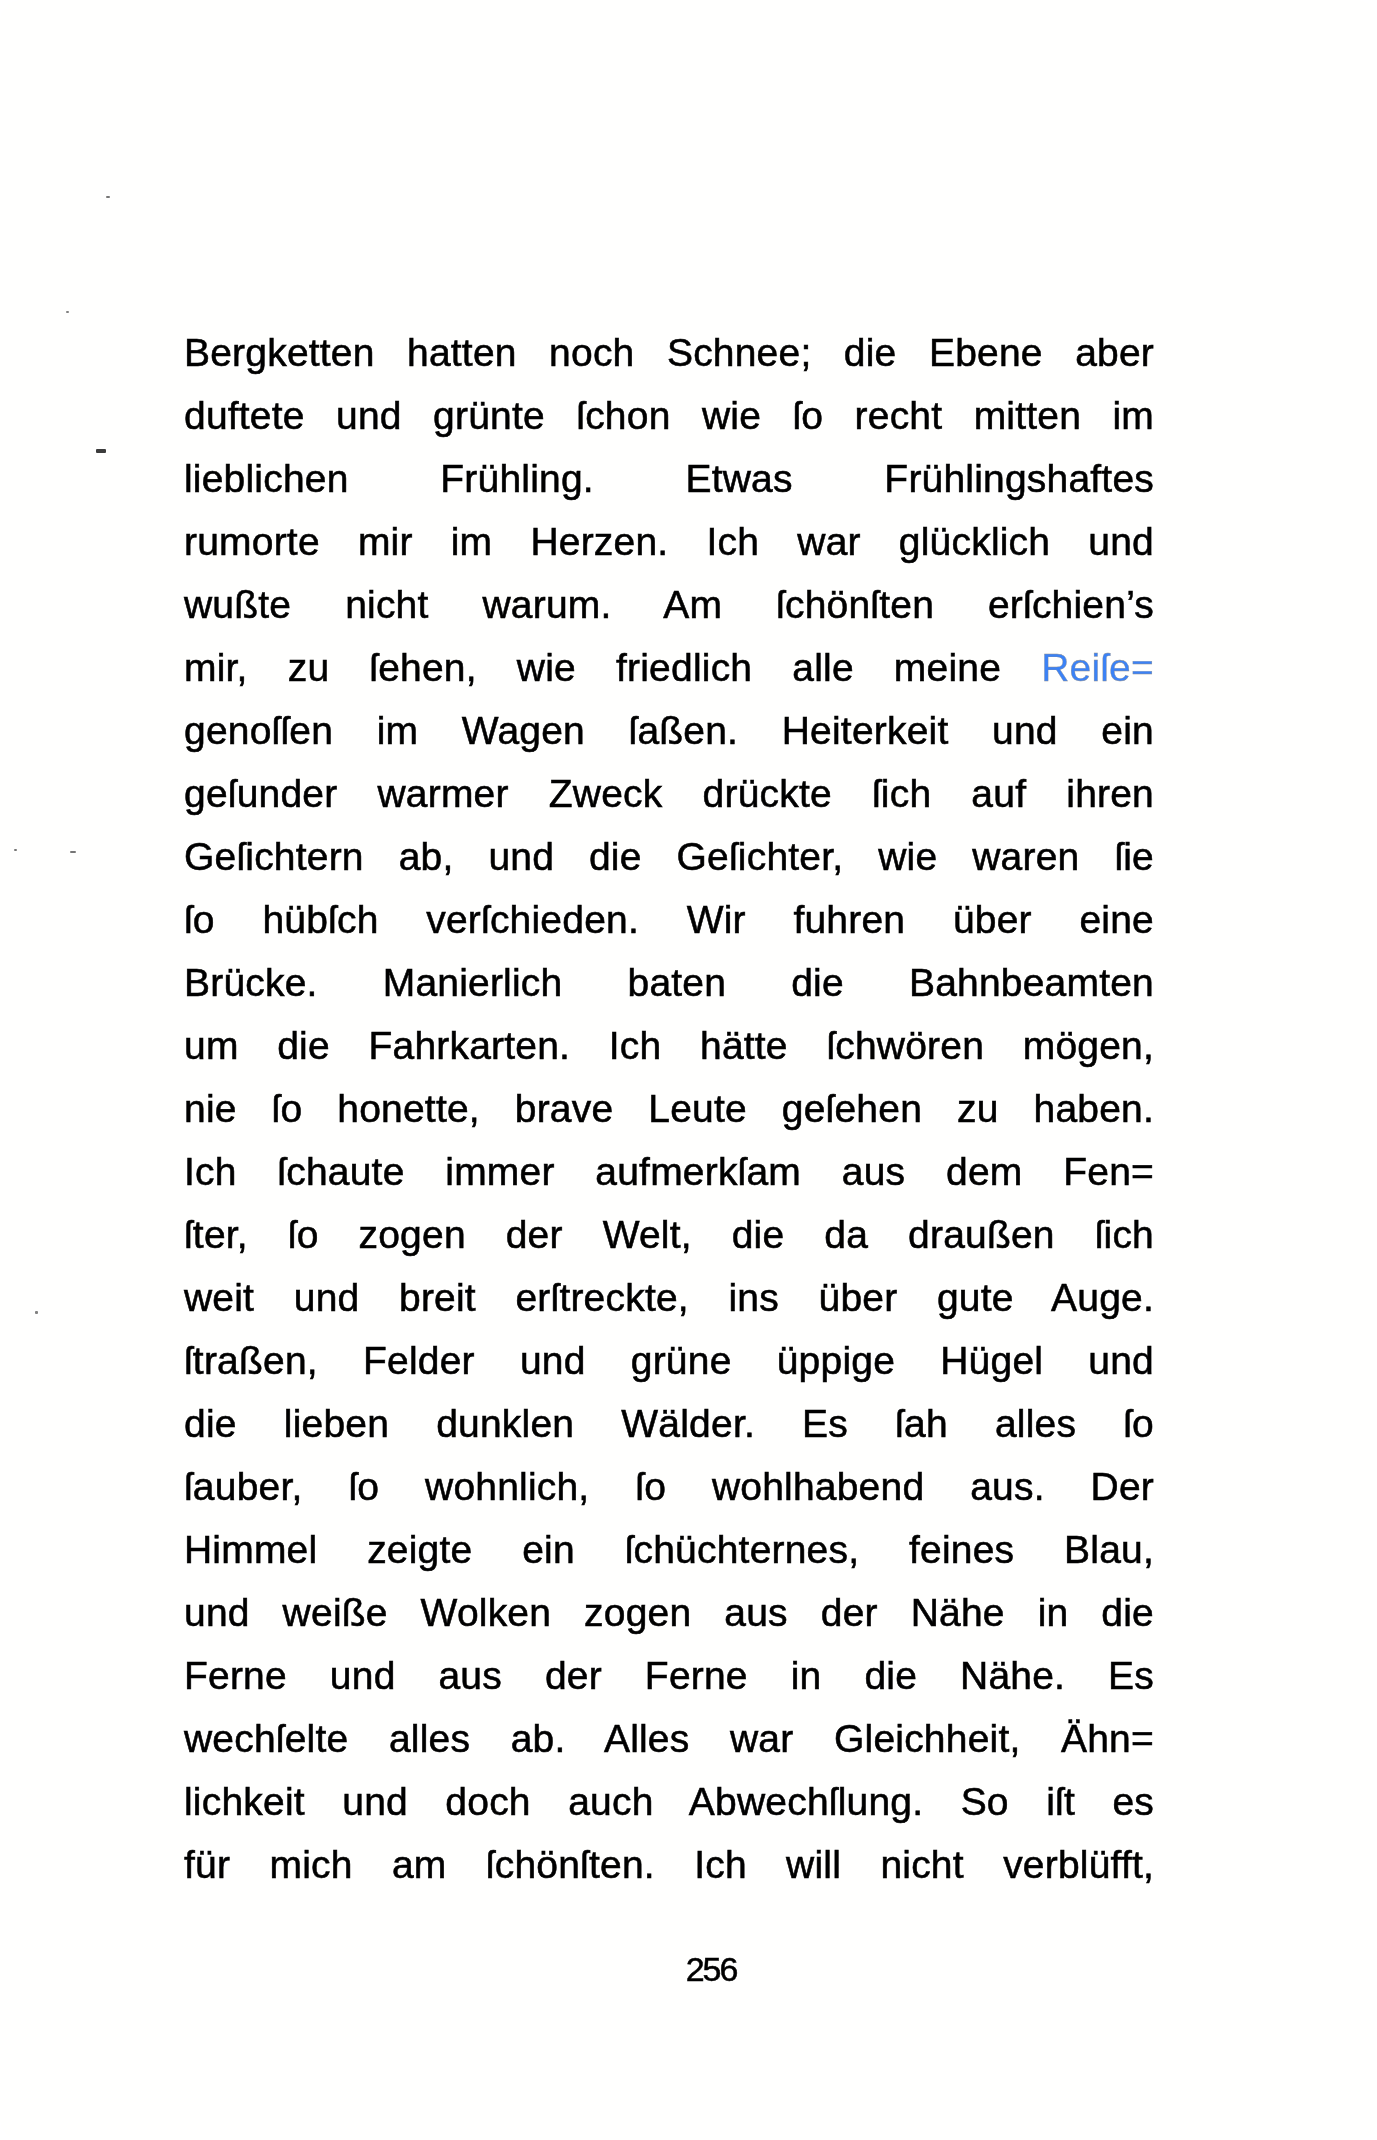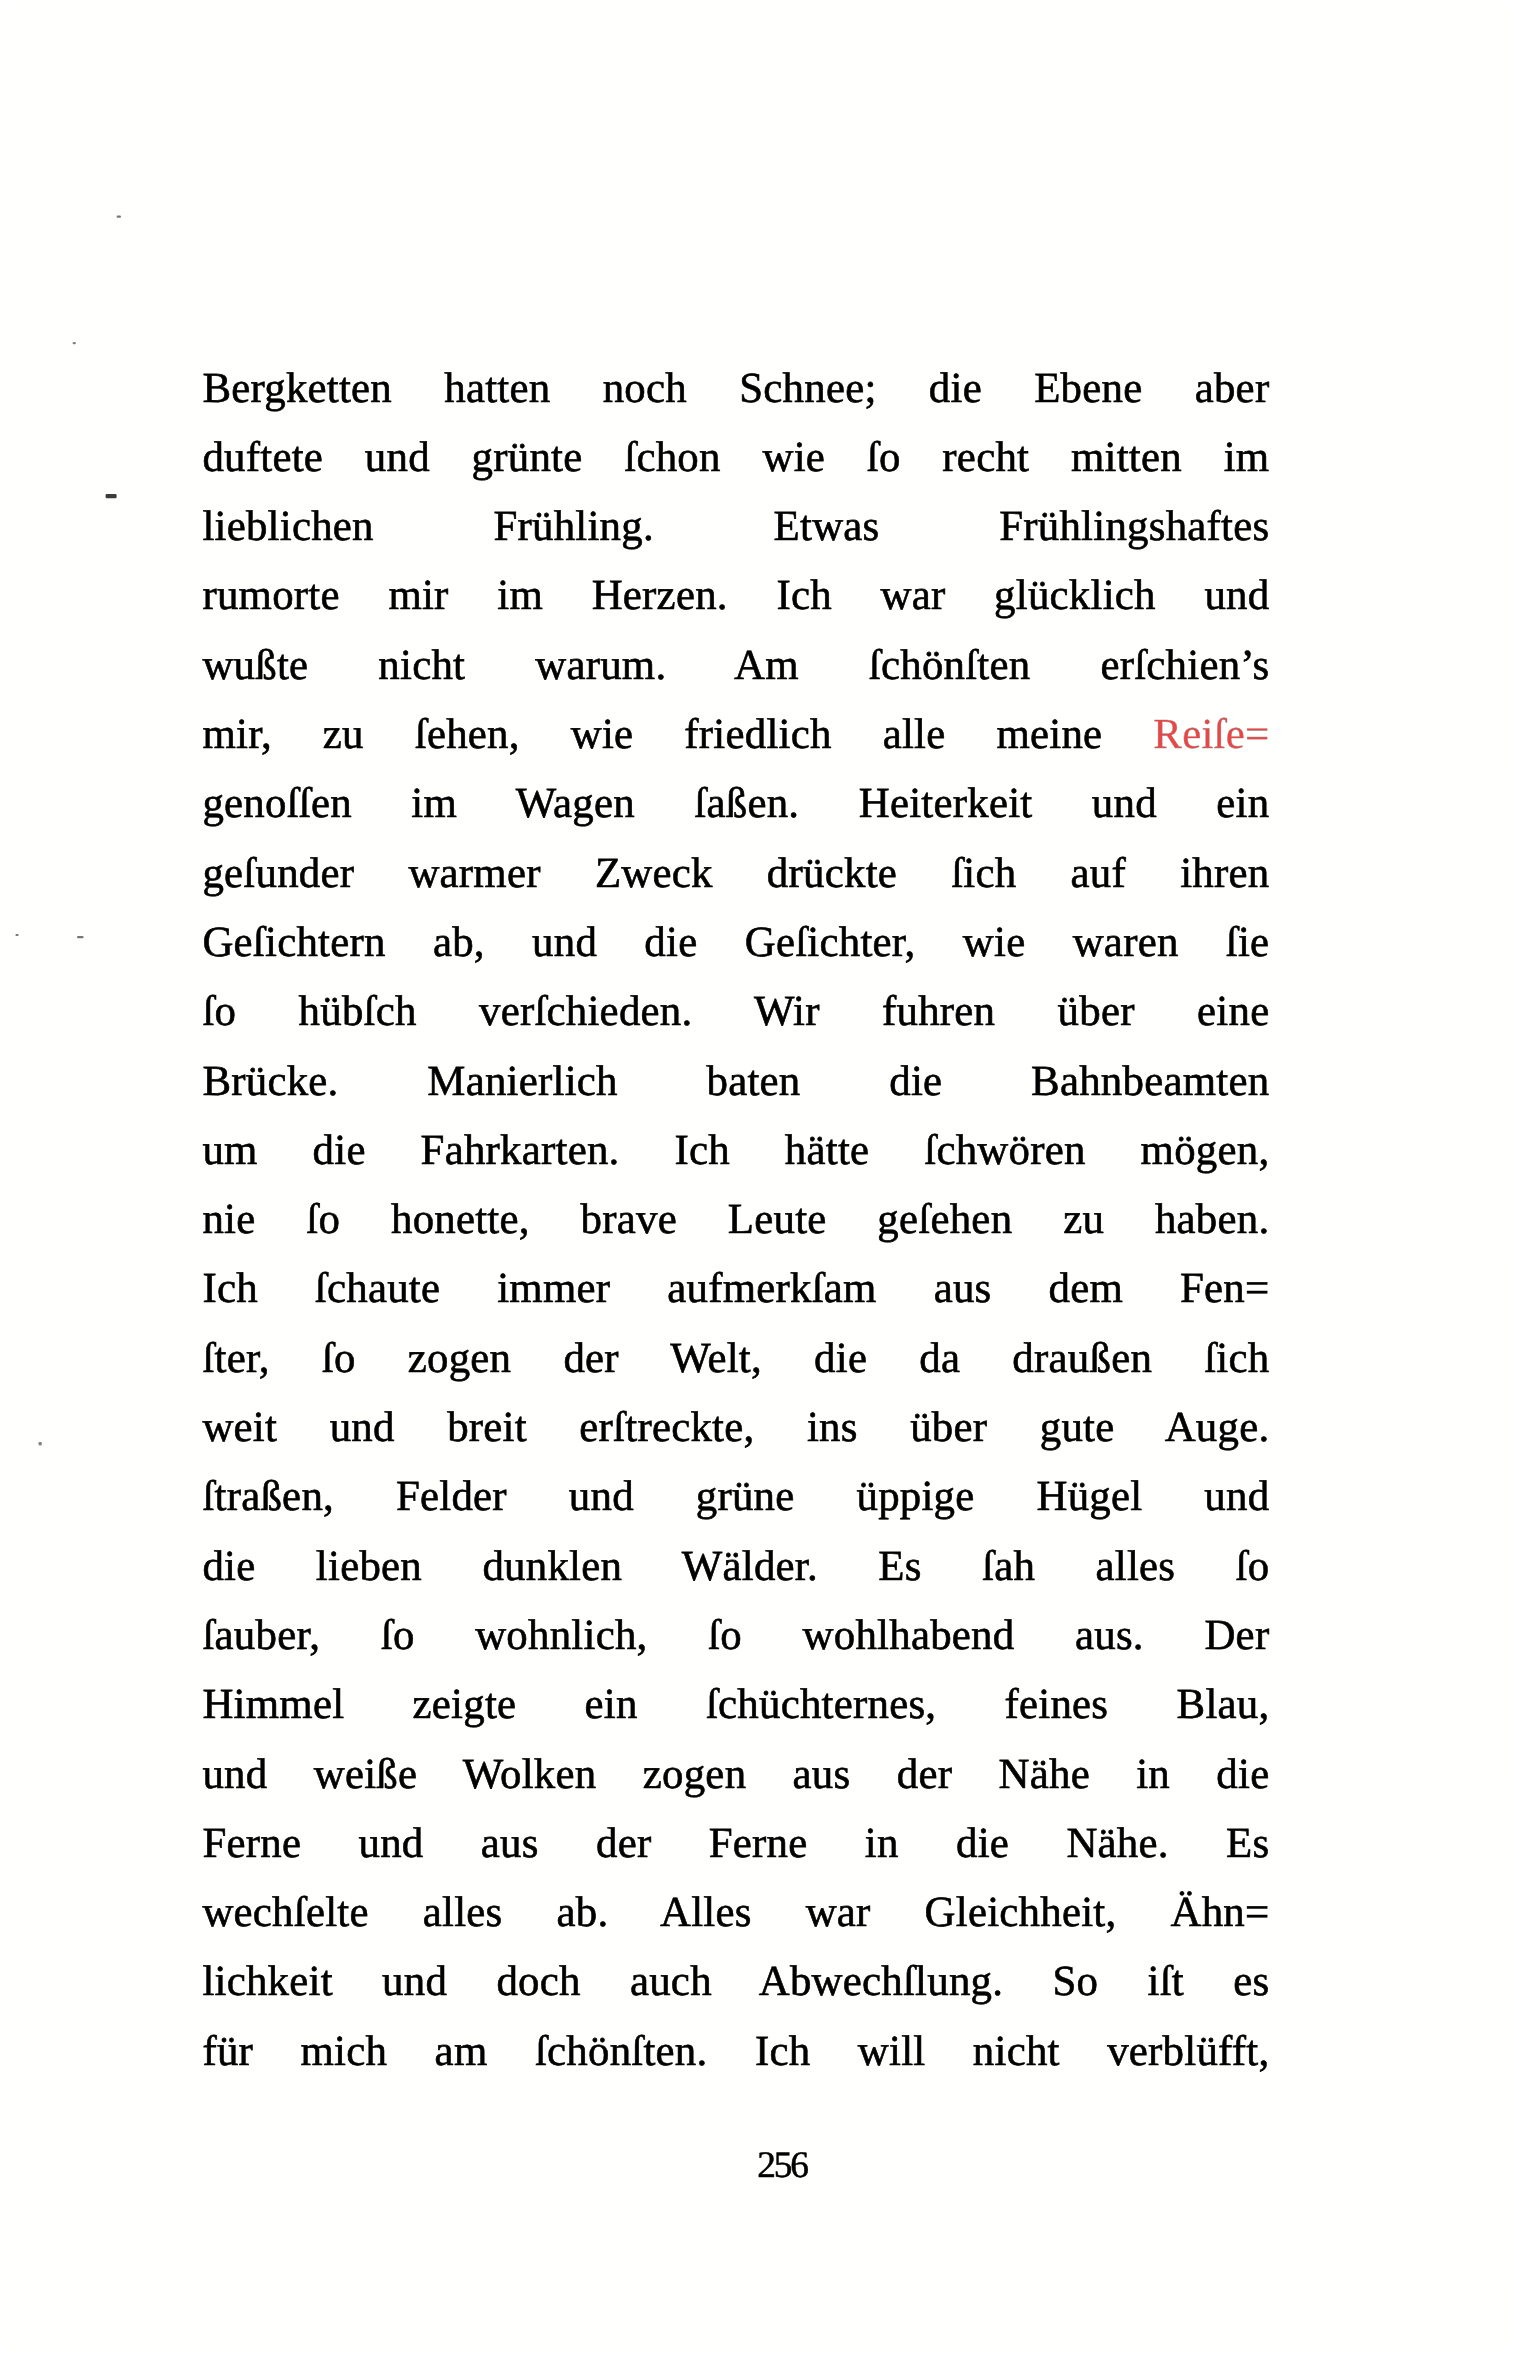--- a/index.html
+++ b/index.html
@@ -2,42 +2,42 @@
 <html><head>
 <meta charset="utf-8">
 <style>
   html, body { margin: 0; padding: 0; background: #ffffff; }
   .page {
     position: relative;
     width: 1377px;
     height: 2140px;
     background: #fffffe;
     overflow: hidden;
-    font-family: Liberation Serif, serif;
+    font-family: Liberation Sans, sans-serif;
     color: #000;
     border-radius: 21px;
   }
   .text-block {
     position: absolute;
     left: 184px;
     top: 321px;
     width: 970px;
   }
   .line {
     height: 63px;
     line-height: 63px;
     font-size: 39px;
     letter-spacing: 0.2px;
     text-align: justify;
     text-align-last: justify;
     -webkit-text-stroke: 0.55px #000;
     overflow: visible;
   }
   .faint {
-    color: #ef4444;
+    color: #3b82f6;
     -webkit-text-stroke: 0.35px #8f8f8f;
   }
   .page-number {
     position: absolute;
     top: 1944px;
     left: 711px;
     transform: translateX(-50%);
     font-size: 34px;
     letter-spacing: -2px;
     line-height: 50px;

